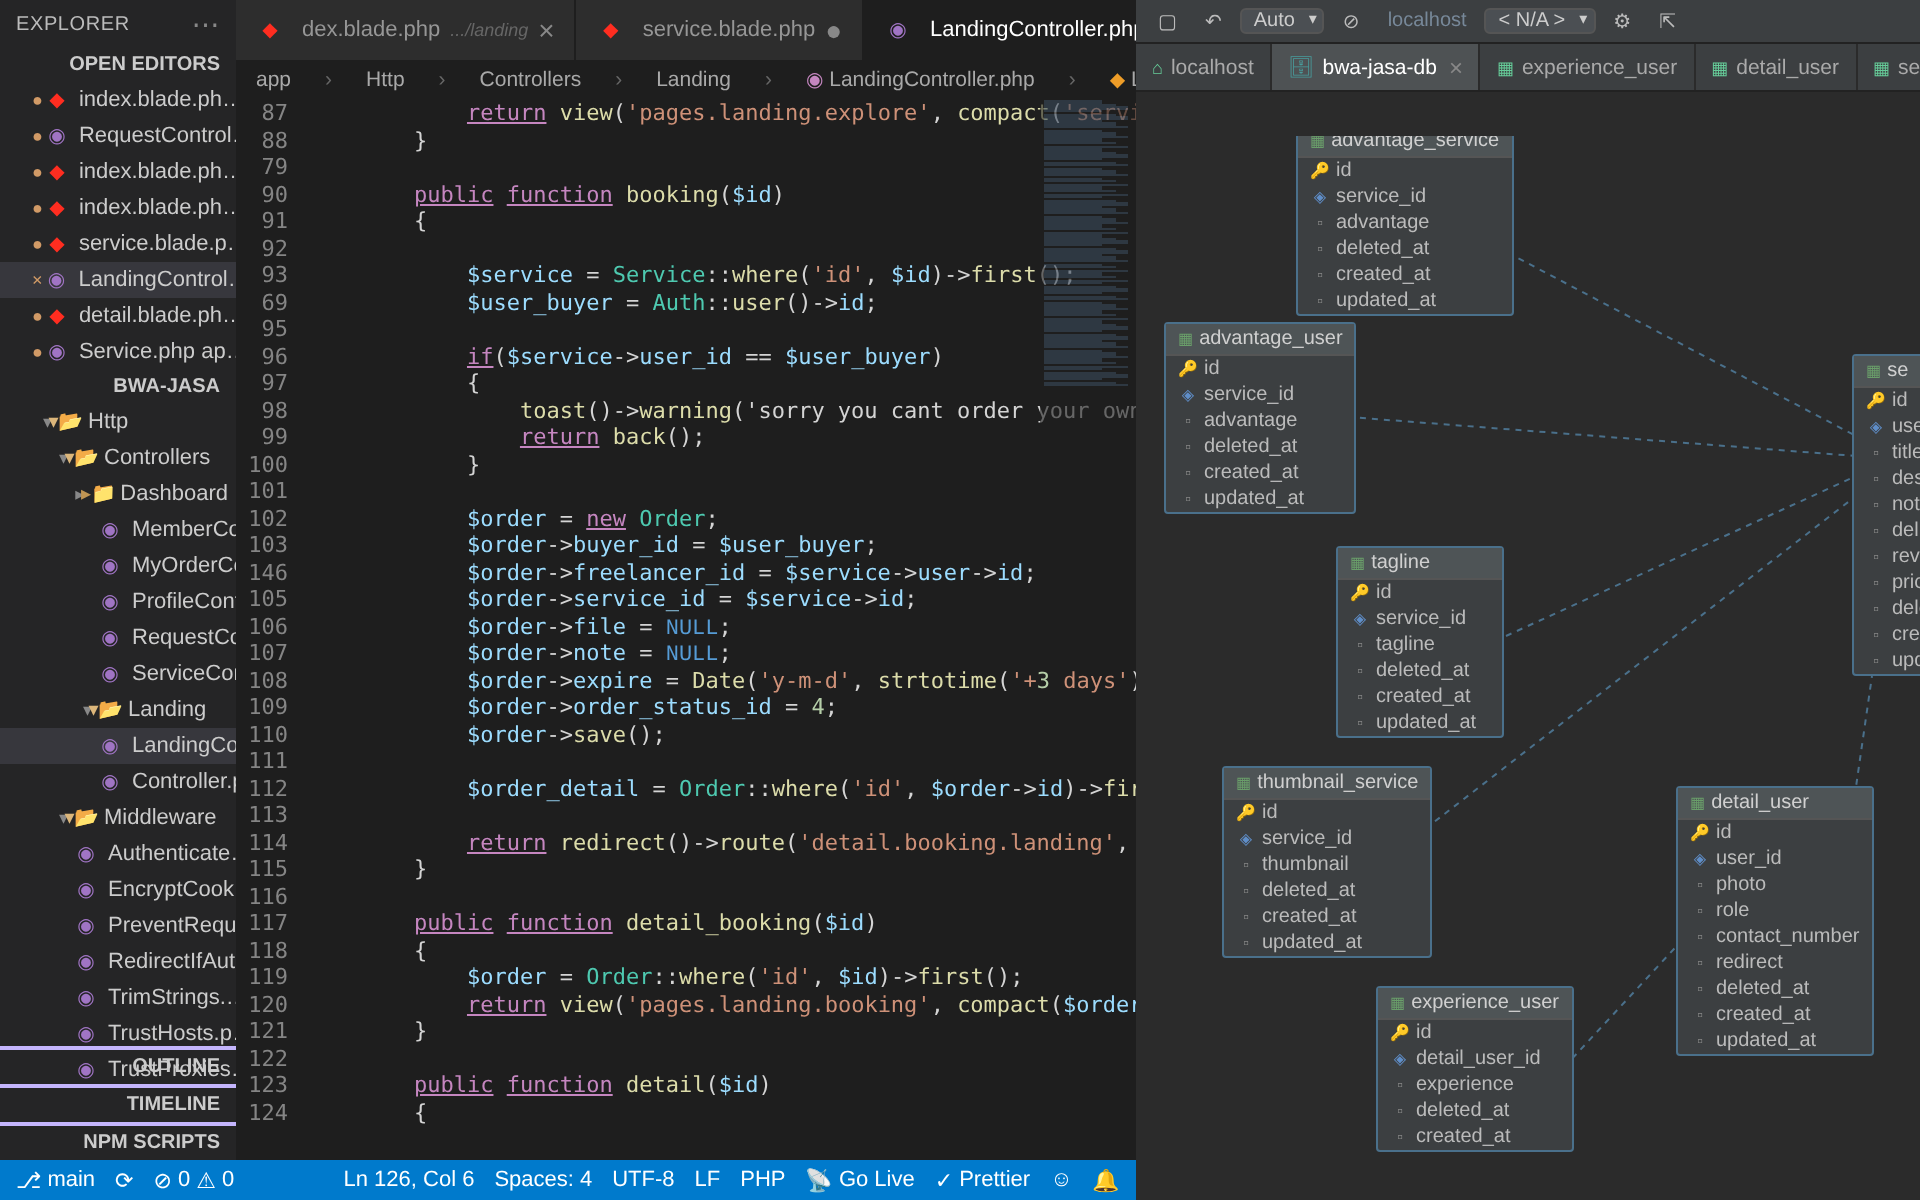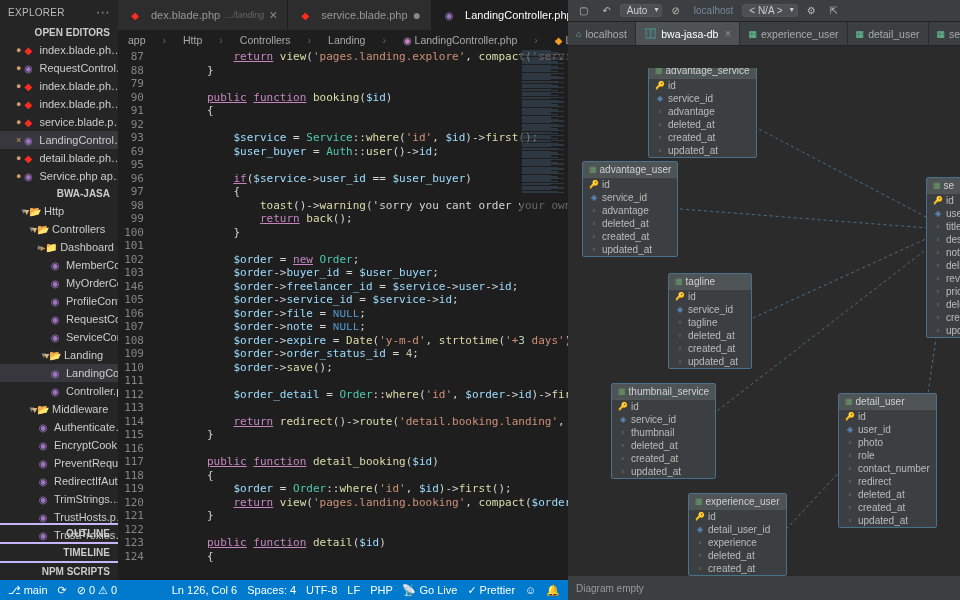--- a/index.html
+++ b/index.html
@@ -716,16 +716,13 @@
         <div class="trow">
           <span class="ci col">▫</span>
           <span>creat</span>
         </div>
         <div class="trow">
           <span class="ci col">▫</span>
           <span>upda</span>
         </div>
       </div>
     </div>
-  <div class="rstatus">
-    <span>Diagram  empty</span>
-  </div>
 </div>
 
 </body></html>

